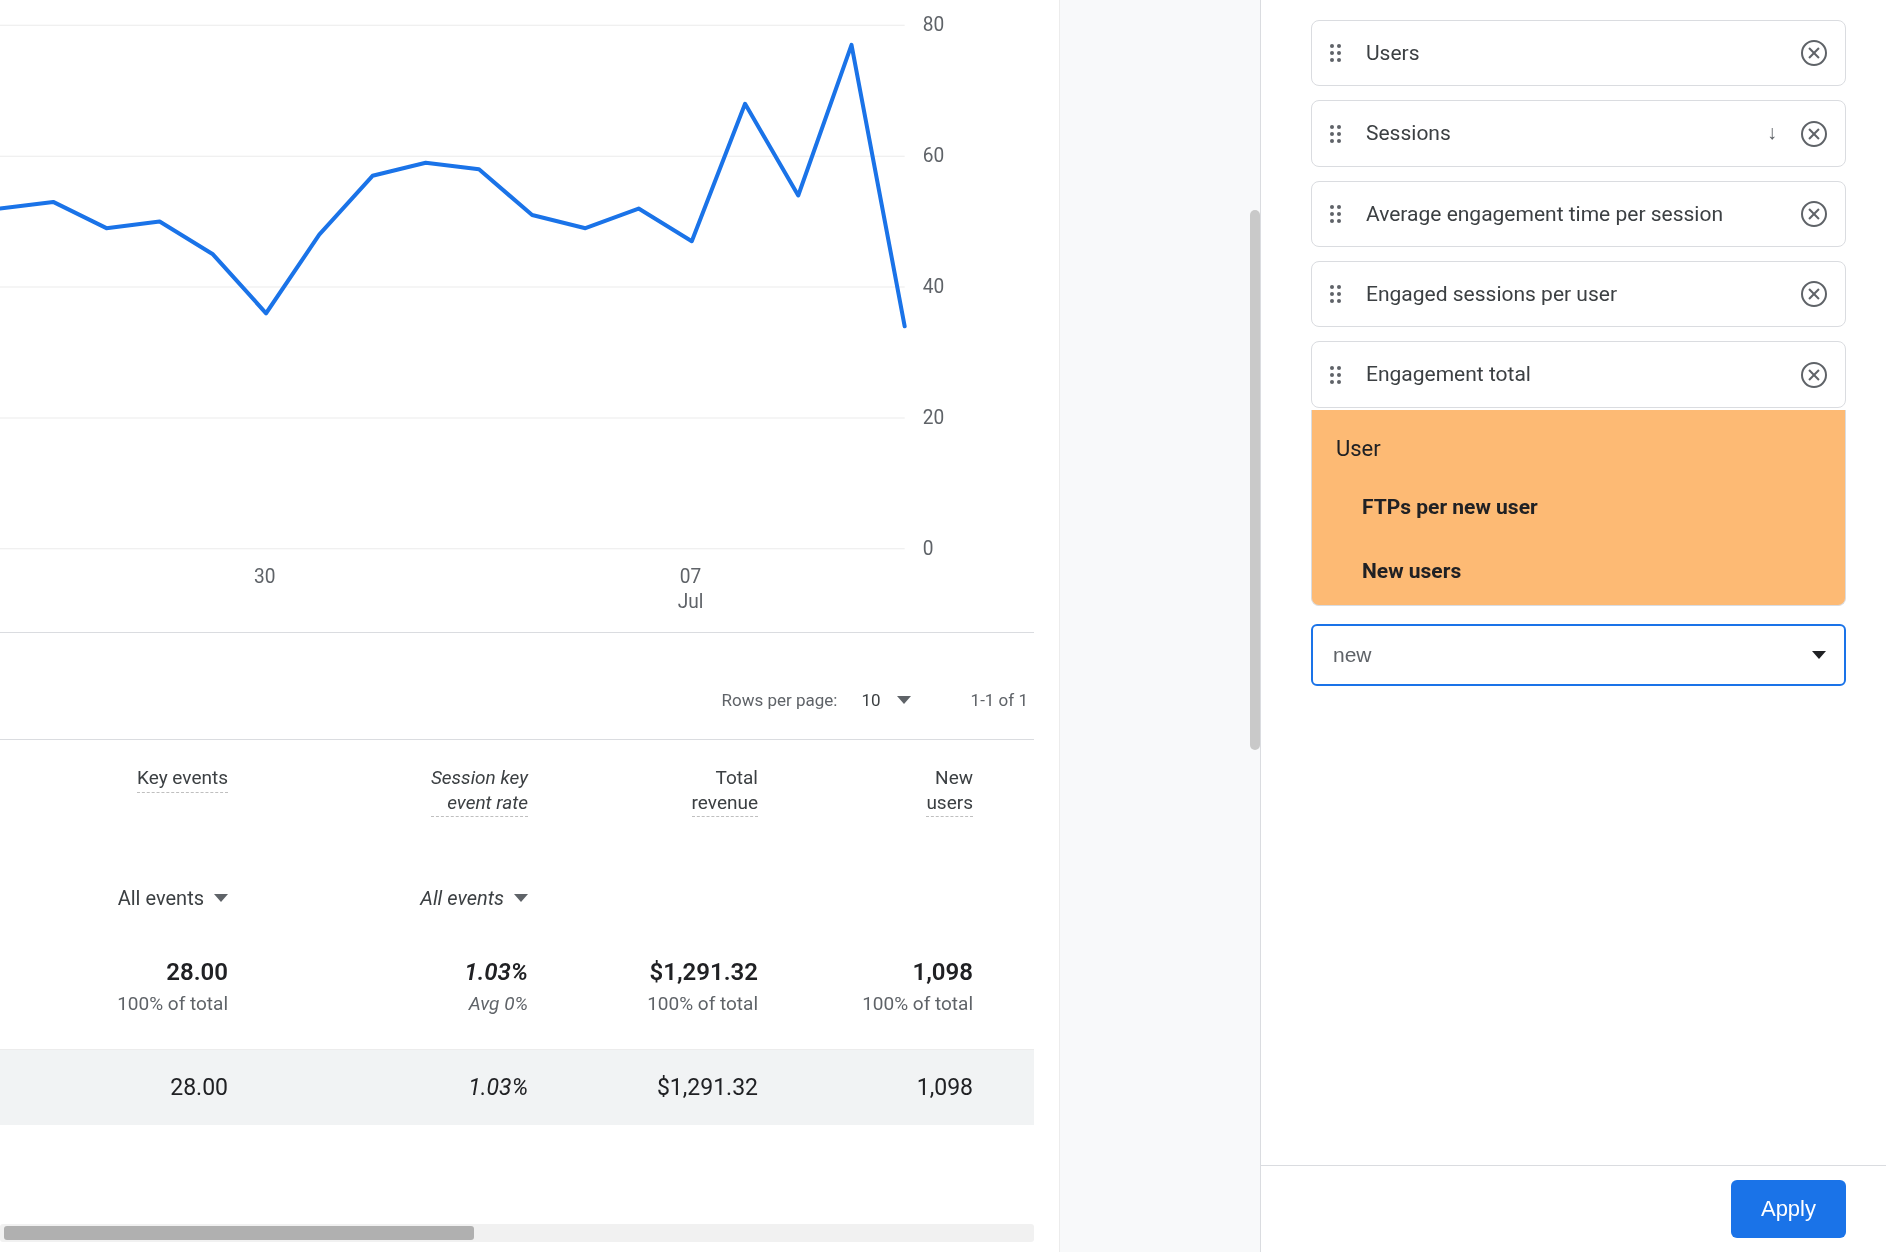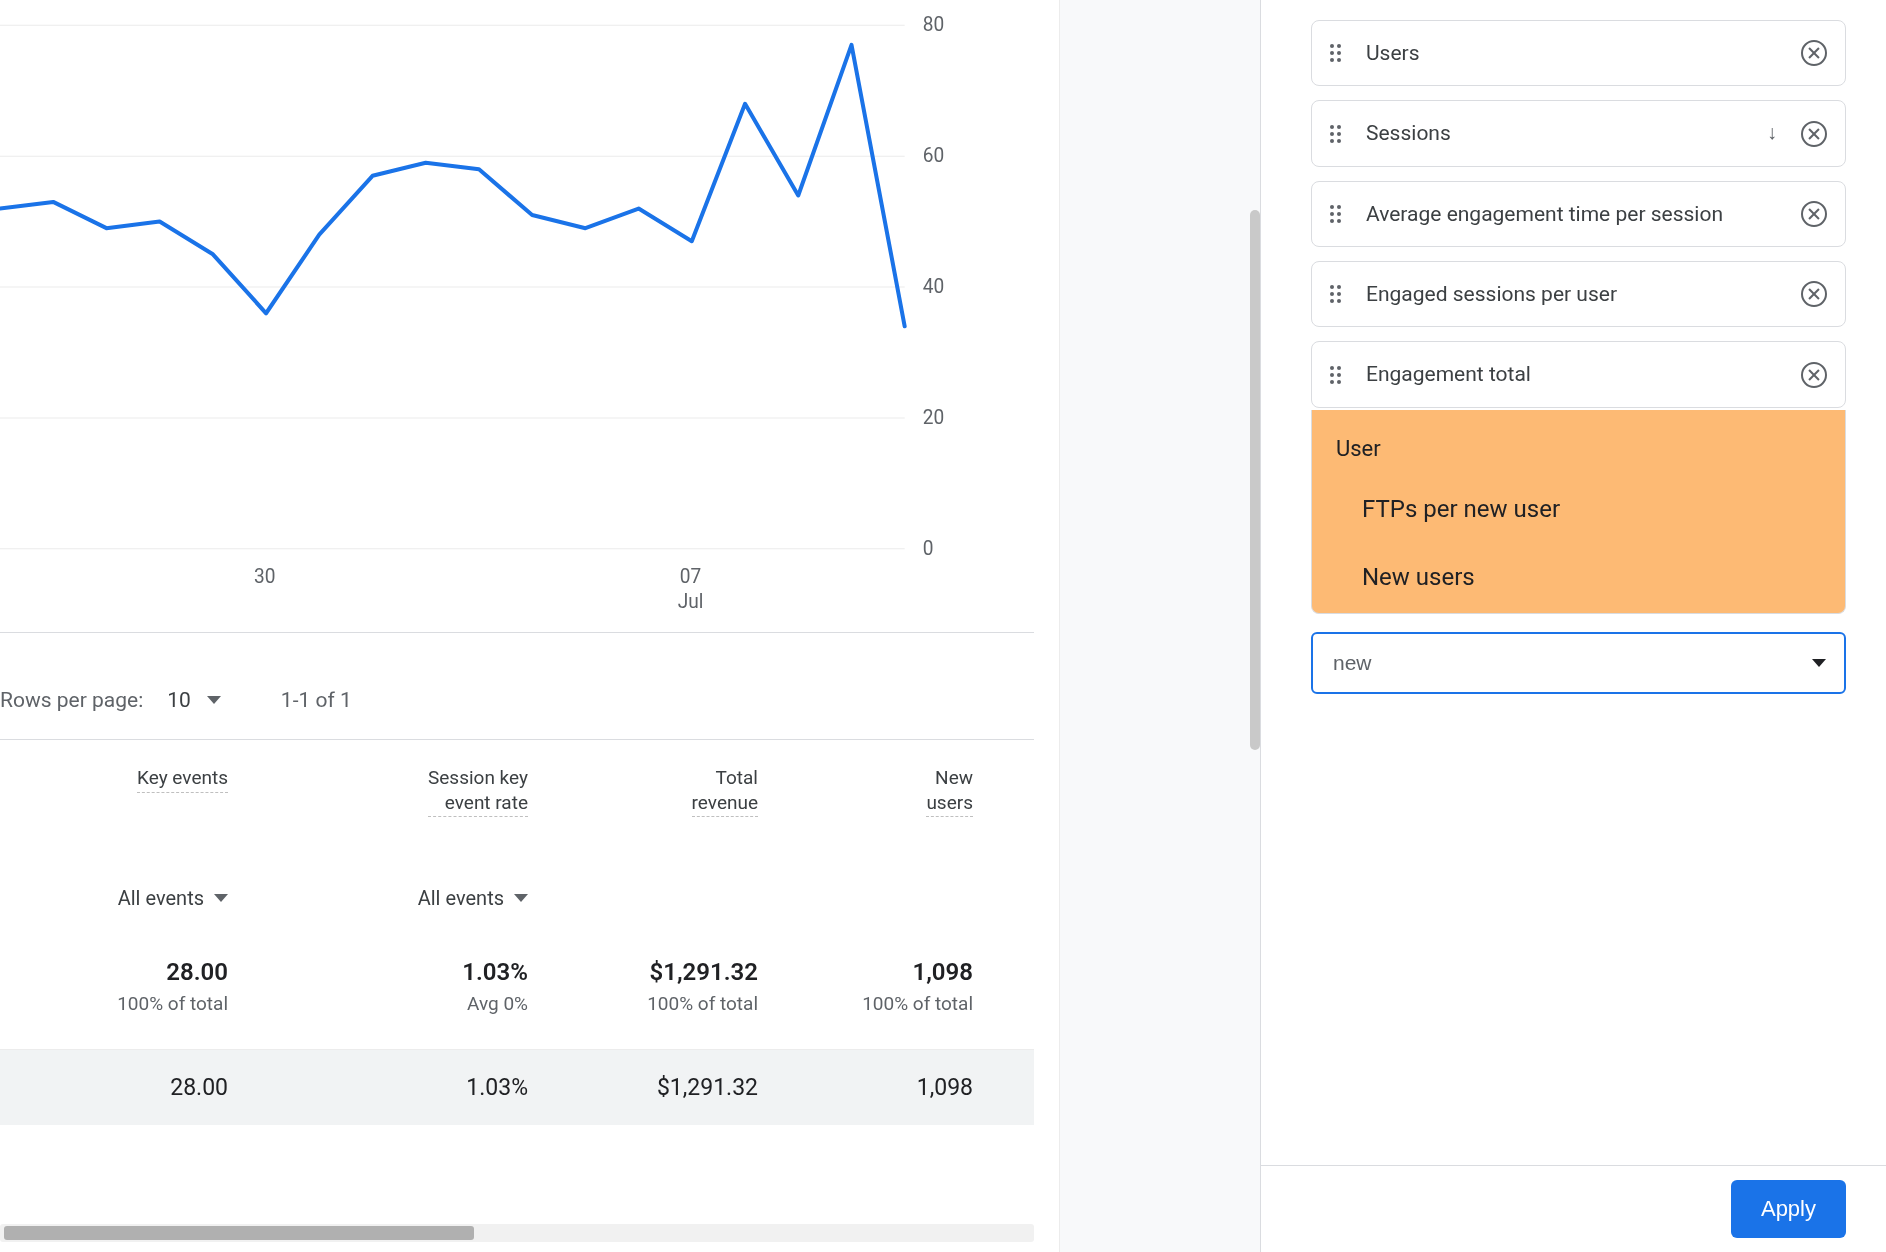--- a/index.html
+++ b/index.html
@@ -56,23 +56,24 @@
     border-top:1px solid var(--border);
   }
 
   
   .pagination {
     position:absolute;
     left:0; right:25px; top:660px;
     height:80px;
     display:flex;
     align-items:center;
+    justify-content:flex-end;
     gap:60px;
     color: var(--text-light);
-    font-size:21px;
+    font-size:17px;
     border-bottom:1px solid var(--border);
   }
   .rows-per-page { display:flex; align-items:center; gap:24px; }
   .rpp-select { display:flex; align-items:center; gap:16px; color:var(--text); }
   .dropdown-arrow {
     width:0; height:0;
     border-left:7px solid transparent;
     border-right:7px solid transparent;
     border-top:8px solid #5f6368;
   }
@@ -88,21 +89,21 @@
   .col-headers .col {
     display:flex;
     flex-direction:column;
     align-items:flex-end;
     justify-content:space-between;
     padding:26px 12px 0 12px;
     gap:6px;
     color: var(--text);
   }
   .col-1 { width:240px; }
-  .col-2 { width:300px; }
+  .col-2 { width:300px;font-style:italic; }
   .col-3 { width:230px; }
   .col-4 { width:215px; }
 
   .col-title { text-align:right; line-height:1.3; white-space:pre-wrap; border-bottom:1px dashed #bfbfbf; padding-bottom:1px; }
   .col-sub { display:flex; align-items:center; gap:10px; color:var(--text); margin-top:6px; font-size:20px; }
   .col-sub .dropdown-arrow { border-top-color:#5f6368; }
 
   
   .summary-row {
     position:absolute;
@@ -231,23 +232,24 @@
     background:#fdba74;
     padding:4px 0 2px 0;
   }
   .dd-section-title {
     padding:22px 24px 14px 24px;
     font-size:22px;
     color:#202124;
   }
   .dd-option {
     padding:20px 24px 20px 50px;
-    font-size:24px;
+    font-size:21px;
     color:#202124;
     cursor:pointer;
+    font-weight:bold;
   }
 
   .search-box {
     margin:18px 0 0 0;
     border:2px solid #1a73e8;
     border-radius:6px;
     display:flex;
     align-items:center;
     padding:16px 18px;
     gap:14px;

